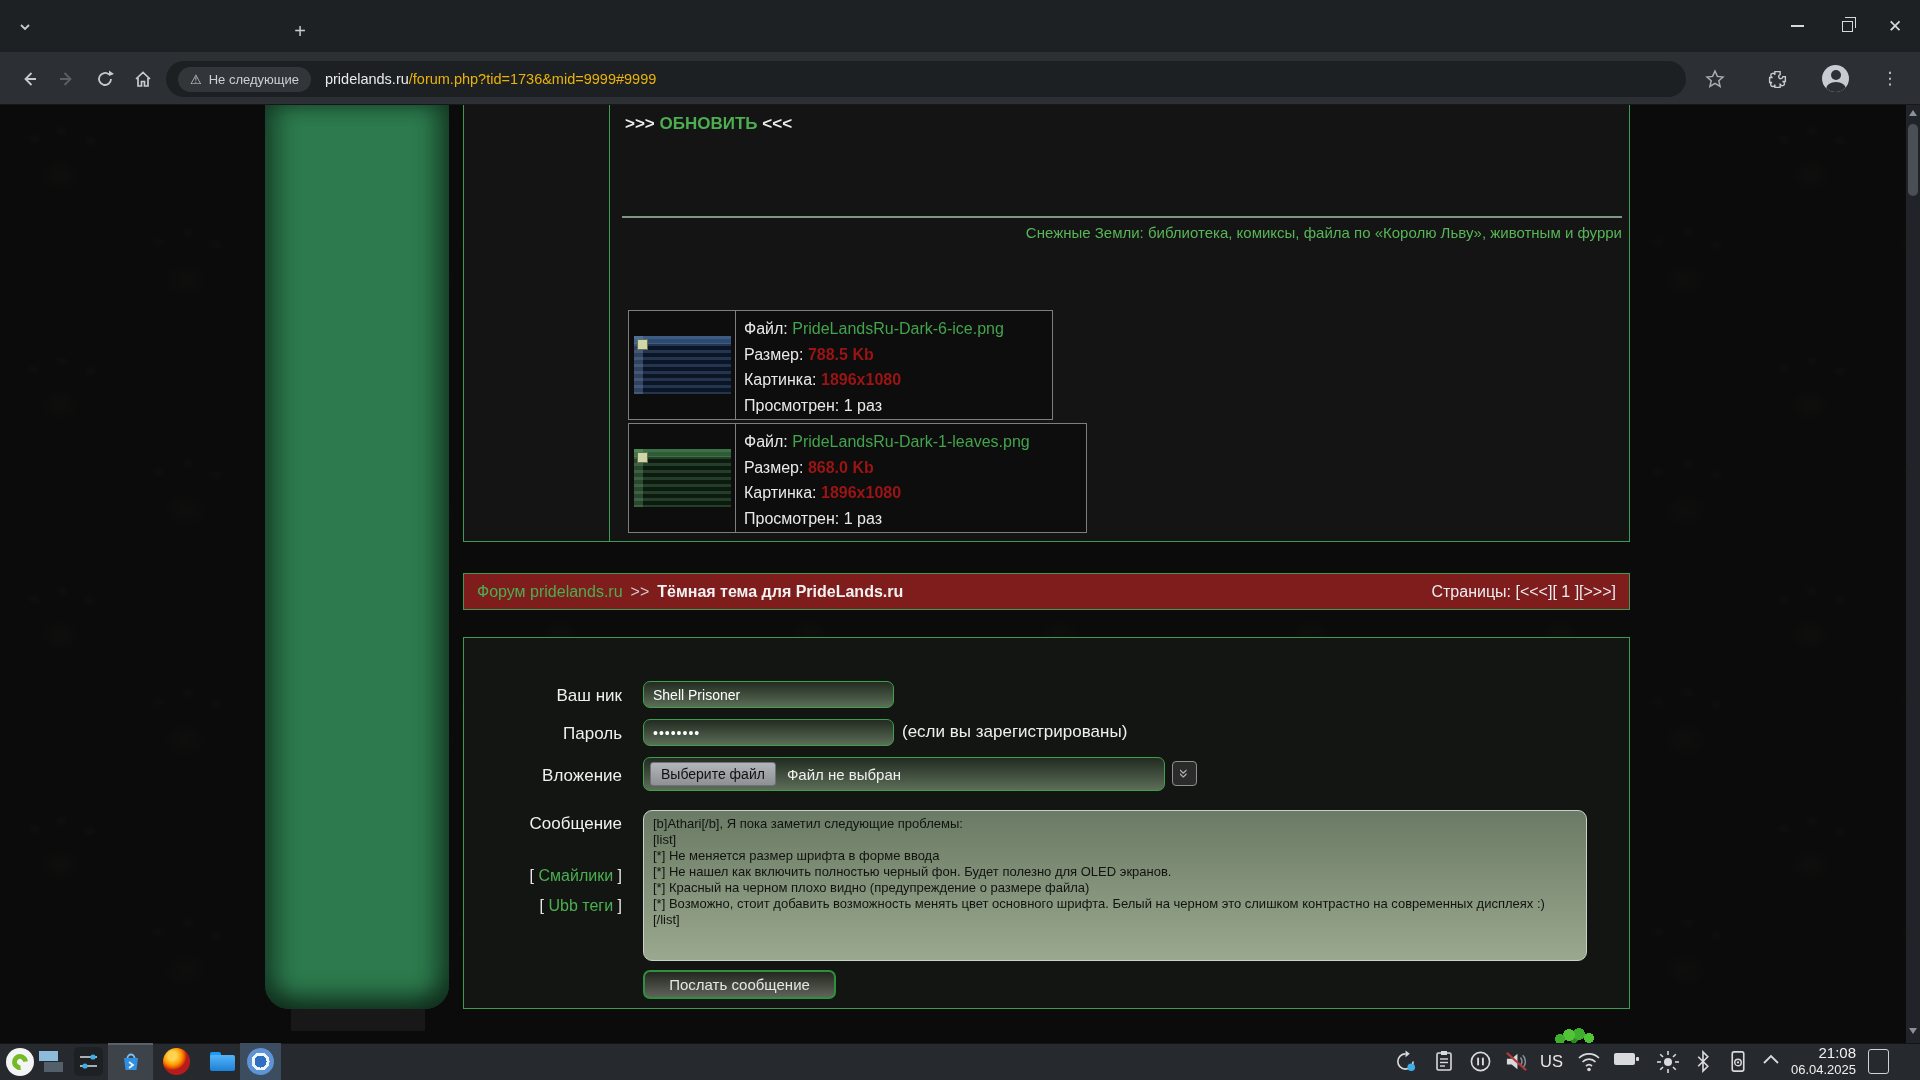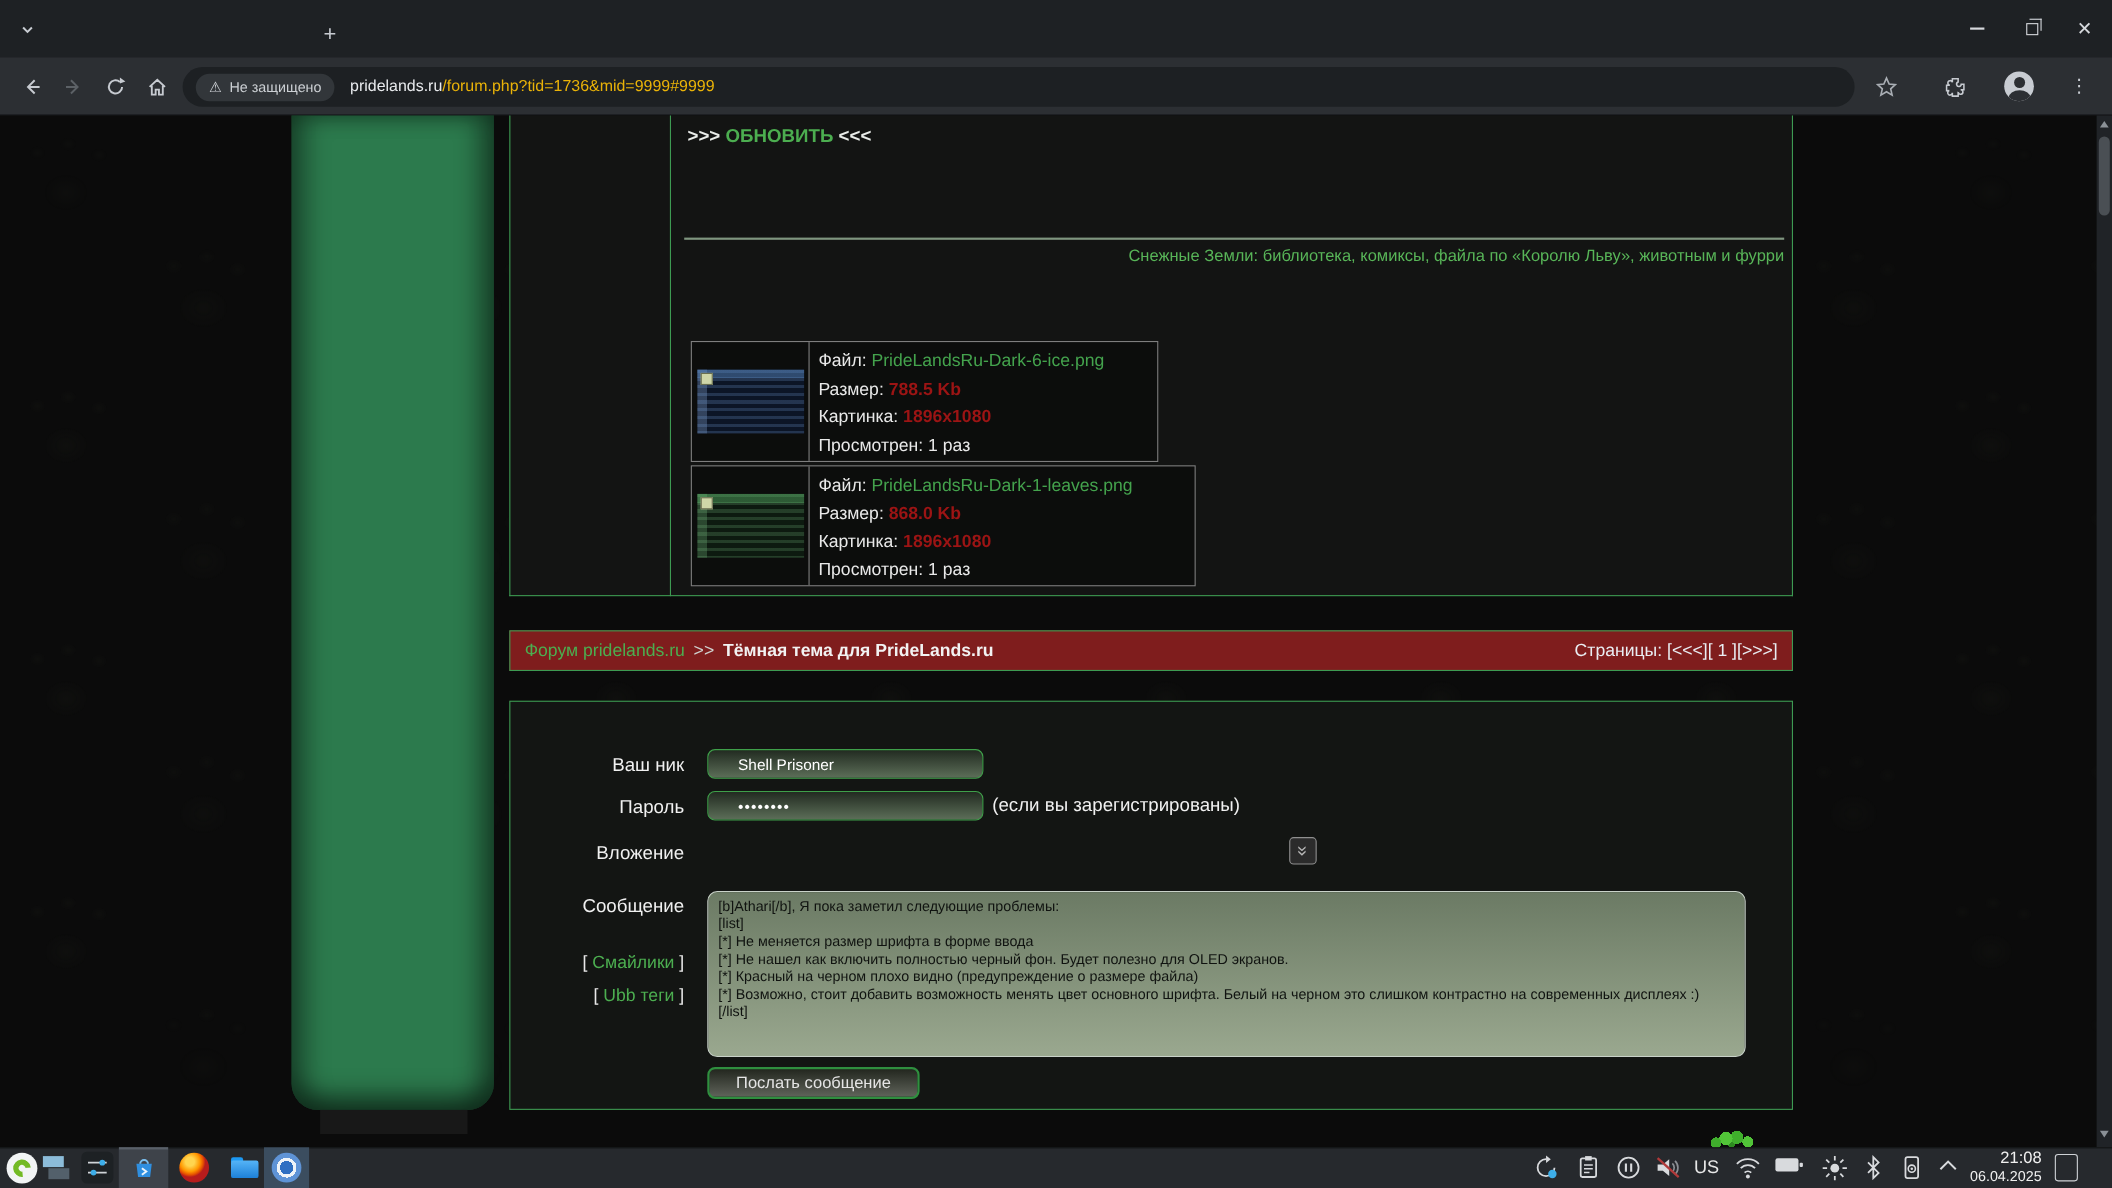--- a/index.html
+++ b/index.html
@@ -84,21 +84,21 @@
   .bc-link{color:#4cae50;}
   .bc-sep{color:#cfd2cf;margin:0 8px;}
   .bc-topic{color:#f2f2f2;font-weight:bold;}
   .bc-pages{margin-left:auto;color:#e9edf2;white-space:nowrap;}
 
   .formbox{left:463px;top:637px;width:1167px;height:372px;border:1px solid #3d9a52;background:#131513;}
   .formhead{left:464px;top:638px;width:1165px;height:30px;background:linear-gradient(180deg,#49543f,#36422d);
     border-bottom:1px solid #3d9a52;color:#f2f2f2;font-weight:bold;font-size:16px;display:flex;align-items:center;justify-content:center;}
   .flabel{left:458px;width:164px;text-align:right;color:#f0f0f0;font-size:17px;white-space:nowrap;}
   .field{background:linear-gradient(180deg,#222b21,#5c6e58);border:1.5px solid #3fa04a;border-radius:7px;color:#fff;
-    font-family:"Liberation Sans",sans-serif;font-size:14px;padding:0 27px;outline:none;}
+    font-family:"Liberation Sans",sans-serif;font-size:14px;padding:0 9px;outline:none;}
   .nickfield{left:643px;top:681px;width:251px;height:27px;}
   .passfield{left:643px;top:719px;width:251px;height:27px;letter-spacing:1px;}
   .hint{left:902px;top:722px;color:#f0f0f0;font-size:17px;}
   .filefield{left:643px;top:757px;width:522px;height:34px;background:linear-gradient(180deg,#222b21,#5c6e58);
     border:1.5px solid #3fa04a;border-radius:7px;display:flex;align-items:center;padding:0 6px;gap:11px;}
   .filebtn{background:linear-gradient(180deg,#b2b5b9,#8d9094);border:1px solid #6f7377;border-radius:3px;
     color:#111;font-size:14px;padding:3px 10px;font-family:"Liberation Sans",sans-serif;}
   .filestatus{color:#efefef;font-size:15px;}
   .morebtn{left:1172px;top:761px;width:25px;height:25px;border:1px solid #8f8f8f;border-radius:4px;background:#2b2b2b;
     color:#b8b8b8;display:flex;align-items:center;justify-content:center;}
@@ -191,21 +191,21 @@
       </svg>
   </div>
   <div class="abs navic" style="left:130px;">
     <svg width="20" height="20" viewBox="0 0 20 20">
         <path d="M3 10 L10 3.5 L17 10 M5 9 V17 H8.5 V12.5 H11.5 V17 H15 V9" fill="none" stroke="#c7cbd1" stroke-width="1.7"></path>
       </svg>
   </div>
   <div class="abs urlbar">
     <div class="chip">
       <span class="warn">⚠</span>
-      <span>Не защищено</span>
+      <span>Не следующие</span>
     </div>
     <div class="url">
       <span class="host">pridelands.ru</span><span class="path">/forum.php?tid=1736&amp;mid=9999#9999</span>
     </div>
   </div>
   <div class="abs navic" style="left:1702px;top:66px;">
     <svg width="20" height="20" viewBox="0 0 20 20">
         <polygon points="10,2 12.4,7.4 18,8 13.8,11.8 15.1,17.5 10,14.4 4.9,17.5 6.2,11.8 2,8 7.6,7.4" fill="none" stroke="#a9aeb4" stroke-width="1.5"></polygon>
       </svg>
   </div>
@@ -268,20 +268,24 @@
   <div class="abs formbox"></div>
 
   <div class="abs flabel" style="top:686px;">Ваш ник</div>
   <input class="abs field nickfield" type="text" value="Shell Prisoner" style="">
 
   <div class="abs flabel" style="top:724px;">Пароль</div>
   <input class="abs field passfield" type="text" value="••••••••" style="">
   <div class="abs hint">(если вы зарегистрированы)</div>
 
   <div class="abs flabel" style="top:766px;">Вложение</div>
+  <div class="abs filefield">
+    <button class="filebtn">Выберите файл</button>
+    <span class="filestatus">Файл не выбран</span>
+  </div>
   <div class="abs morebtn">
       <span>»</span>
     </div>
 
   <div class="abs flabel" style="top:814px;">Сообщение</div>
   <div class="abs linkrow" style="top:867px;"><span>[ </span><span class="greenlink">Смайлики</span><span> ]</span></div>
   <div class="abs linkrow" style="top:897px;"><span>[ </span><span class="greenlink">Ubb теги</span><span> ]</span></div>
 
   <textarea class="abs msgarea" spellcheck="false" style="">[b]Athari[/b], Я пока заметил следующие проблемы:
 [list]

